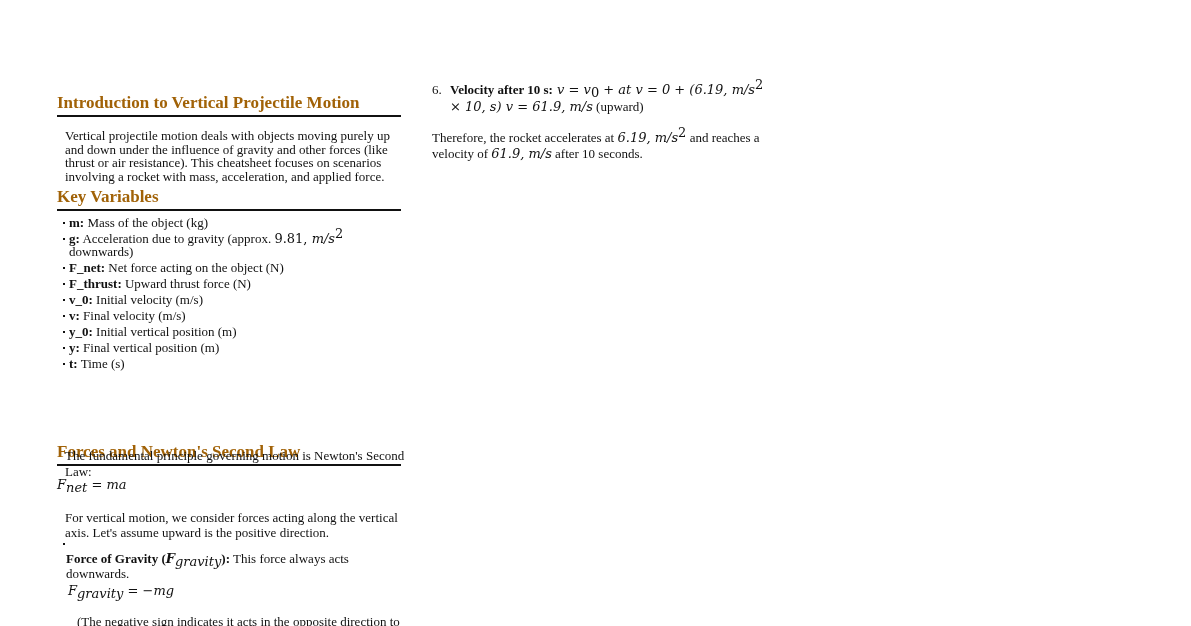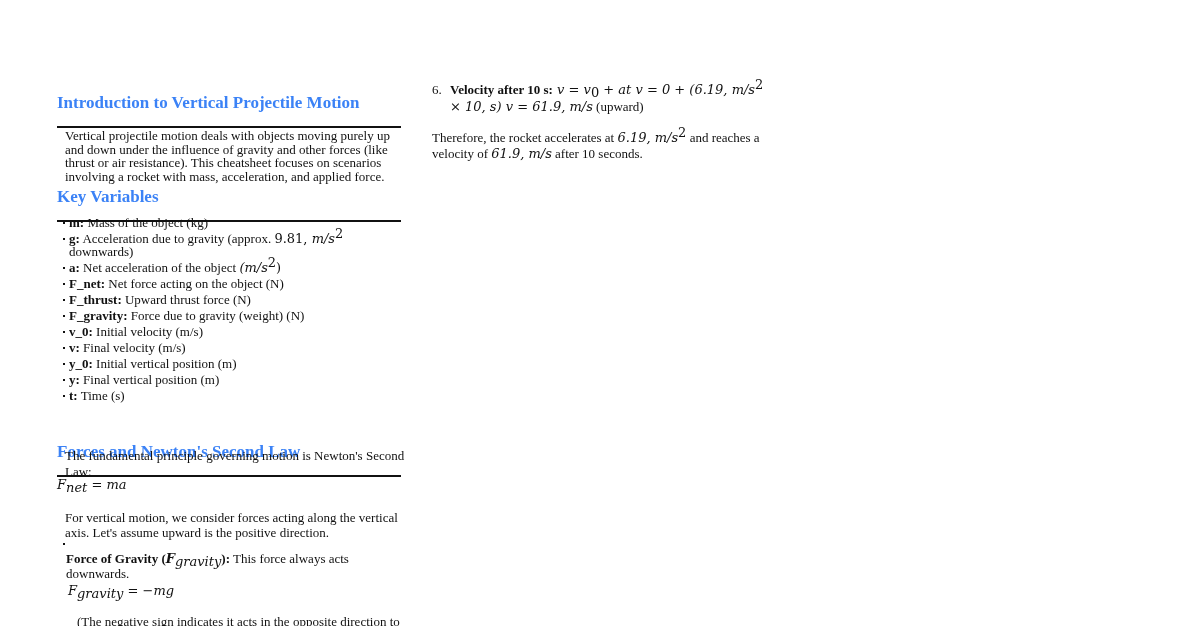--- a/index.html
+++ b/index.html
@@ -28,23 +28,23 @@
     .col-right {
       left: 424px;
       width: 344px;
     }
     h2 {
       font-family: "Liberation Serif", "DejaVu Serif", serif;
       font-weight: bold;
       font-size: 17px;
       line-height: 20px;
       margin: 0;
-      padding: 0 0 13px 0;
+      padding: 0 0 2px 0;
       border-bottom: 2px solid #111;
-      color: #3b82f6;
+      color: #a16207;
     }
     p {
       margin: 8px;
     }
     .math {
       font-family: "DejaVu Serif", "Liberation Serif", serif;
       font-style: italic;
       font-size: 13px;
     }
     .num {
@@ -105,24 +105,22 @@
     <h2>Introduction to Vertical Projectile Motion</h2>
   </div>
   <p class="intro-text">Vertical projectile motion deals with objects moving purely up and down under the influence of gravity and other forces (like thrust or air resistance). This cheatsheet focuses on scenarios involving a rocket with mass, acceleration, and applied force.</p>
 
   <div class="sec-keyvars">
     <h2>Key Variables</h2>
   </div>
   <ul class="vars keyvars-list">
     <li><b>m:</b><span> Mass of the object (kg)</span></li>
     <li><b>g:</b><span> Acceleration due to gravity (approx. </span><span class="num">9.81, </span><span class="math">m/s</span><sup class="num">2</sup><br><span> downwards)</span></li>
-    <li><b>a:</b><span> Net acceleration of the object </span><span class="math">(m/s</span><sup class="num">2</sup><span class="num">)</span></li>
     <li><b>F_net:</b><span> Net force acting on the object (N)</span></li>
     <li><b>F_thrust:</b><span> Upward thrust force (N)</span></li>
-    <li><b>F_gravity:</b><span> Force due to gravity (weight) (N)</span></li>
     <li><b>v_0:</b><span> Initial velocity (m/s)</span></li>
     <li><b>v:</b><span> Final velocity (m/s)</span></li>
     <li><b>y_0:</b><span> Initial vertical position (m)</span></li>
     <li><b>y:</b><span> Final vertical position (m)</span></li>
     <li><b>t:</b><span> Time (s)</span></li>
   </ul>
 
   <div class="sec-forces">
     <h2>Forces and Newton's Second Law</h2>
   </div>

